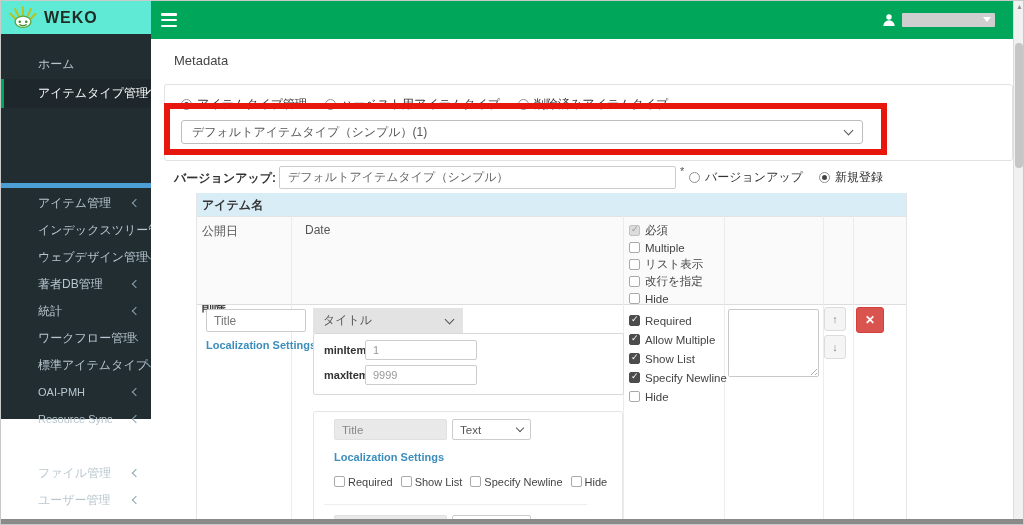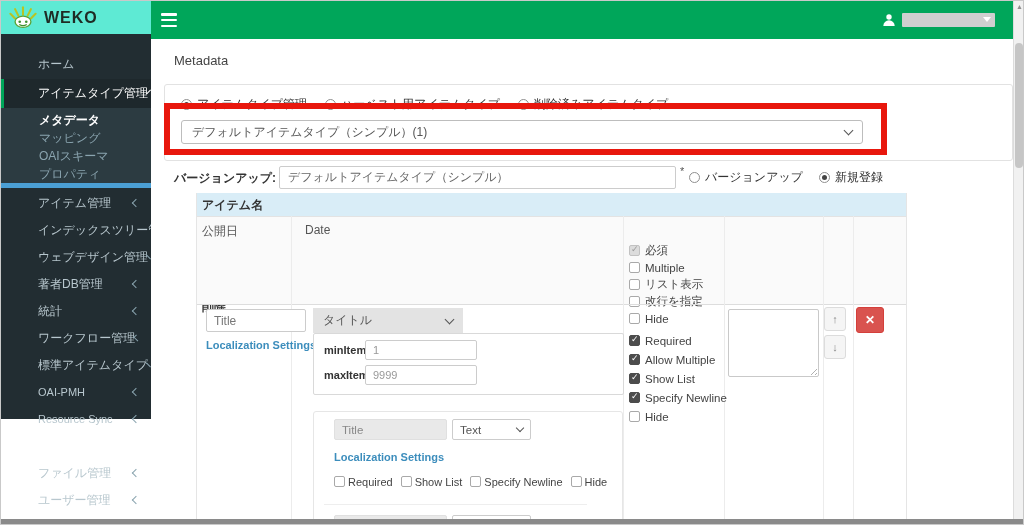--- a/index.html
+++ b/index.html
@@ -1,18 +1,18 @@
 <!DOCTYPE html>
 <html><head>
 <meta charset="utf-8">
 <style>
   * { margin:0; padding:0; box-sizing:border-box; }
   body { font-family:"Liberation Sans", sans-serif; background:#fff; }
   .page { position:relative; width:1024px; height:525px; overflow:hidden; background:#fff; border:1px solid #c9c9c9; }
-  .abs { position:absolute;margin-top:20px; }
+  .abs { position:absolute; }
 
   
   .navbar { position:absolute; left:0; top:0; width:1012px; height:38px; background:#00a65a; }
   .logo { position:absolute; left:0; top:0; width:150px; height:33px; background:#5eead4; display:flex; align-items:center; padding-left:8px; gap:7px; }
   .logo-text { font-size:16px; font-weight:bold; letter-spacing:1px; color:#1f2b24; }
   .hamburger { position:absolute; left:160px; top:12px; width:16px; height:14px; display:flex; flex-direction:column; justify-content:space-between; cursor:pointer; }
   .hamburger i { display:block; height:2.5px; background:#fff; border-radius:1px; }
   .userbox { position:absolute; right:18px; top:0; height:38px; display:flex; align-items:center; gap:6px; }
   .redact { width:93px; height:14px; background:#cfcfcf; border-radius:1px; position:relative; }
   .caret-down { position:absolute; right:4px; top:4px; width:0; height:0; border-left:4px solid transparent; border-right:4px solid transparent; border-top:5px solid #fff; }
@@ -138,34 +138,20 @@
   </div>
   <div class="topline"></div>
 
   <aside class="sidebar">
     <div class="snav" style="top:17px;">
       <span>ホーム</span>
     </div>
     <div class="snav parent" style="top:45px;">
       <span>アイテムタイプ管理</span>
       <span class="chev down" style="color:#fff;"></span>
-    </div>
-    <div class="submenu">
-      <div class="sub-item active" style="top:3px;">
-          <span>メタデータ</span>
-        </div>
-      <div class="sub-item" style="top:21px;">
-          <span>マッピング</span>
-        </div>
-      <div class="sub-item" style="top:39px;">
-          <span>OAIスキーマ</span>
-        </div>
-      <div class="sub-item" style="top:57px;">
-          <span>プロパティ</span>
-        </div>
     </div>
     <div class="bluebar"></div>
 
     <div class="snav" style="top:156px;">
         <span>アイテム管理</span>
         <span class="chev left"></span>
       </div>
     <div class="snav" style="top:183px;">
         <span>インデックスツリー管理</span>
         <span class="chev left"></span>

